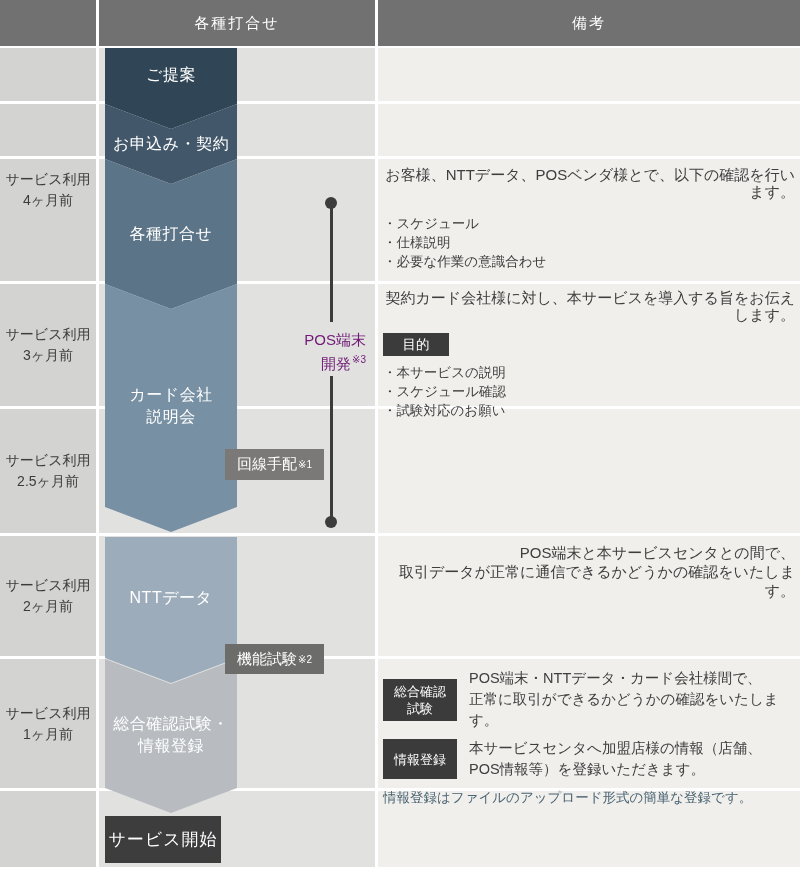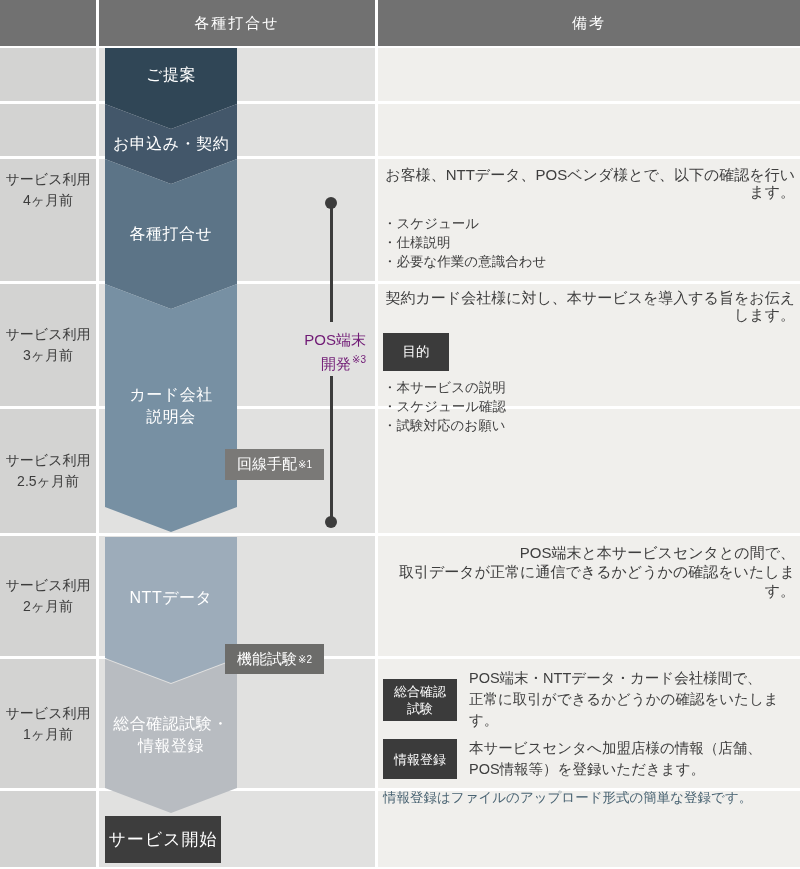--- a/index.html
+++ b/index.html
@@ -47,21 +47,21 @@
   .tag-kaisen { top:449px; height:31px; background:#7a7977; }
   .tag-kinou  { top:644px; height:30px; background:#6c6c6a; }
   sup.small { font-size:10px; vertical-align:super; margin-left:1px; }
 
   
   .rem { position:absolute; left:383px; width:412px; color:#3e3e3e; z-index:3; }
   .rem-intro { font-size:15px; line-height:17px;text-align:right; }
   .rem-bullets { margin-top:14px; font-size:13.5px; line-height:19px; }
   .mini-badge { display:inline-flex; align-items:center; justify-content:center;
                 background:#3b3b3b; color:#ffffff; }
-  .badge-mokuteki { width:66px; height:38px; font-size:13.5px; margin:10px 0 7px 0; }
+  .badge-mokuteki { width:66px; height:23px; font-size:13.5px; margin:10px 0 7px 0; }
   .final-row { display:flex; align-items:center; }
   .final-badge { width:74px; flex:0 0 74px; background:#3b3b3b; color:#ffffff; text-align:center;
                  font-size:13px; line-height:17px; display:flex; flex-direction:column;
                  align-items:center; justify-content:center; }
   .final-text { margin-left:12px; font-size:14.5px; line-height:21px; }
   .final-note { margin-top:9px; font-size:13.5px; color:#4a6473; }
 </style>
 </head>
 <body>
 

